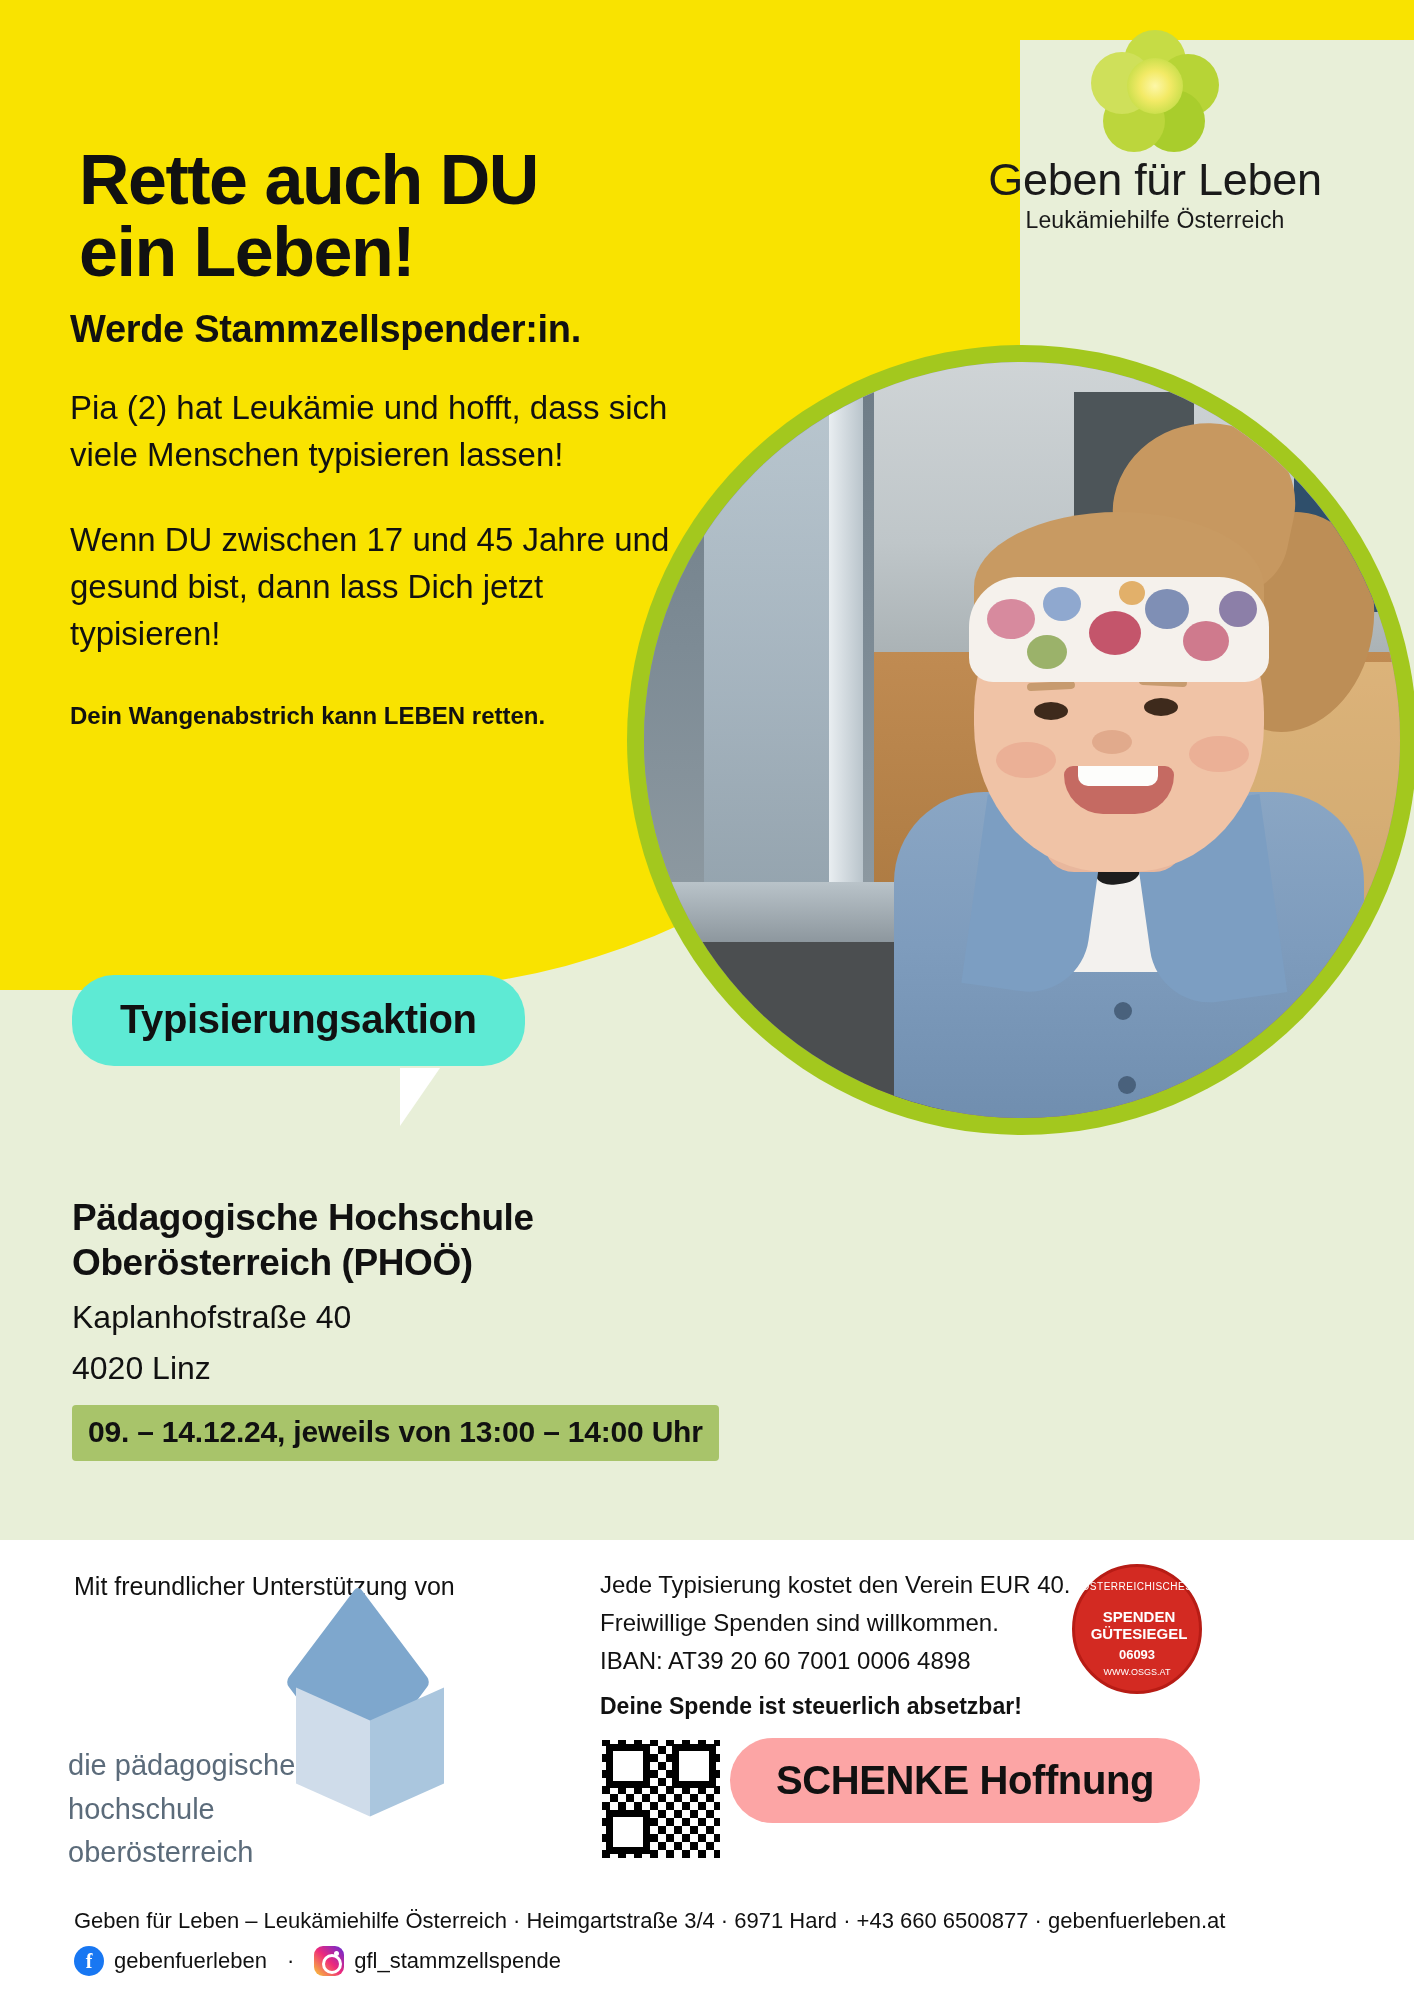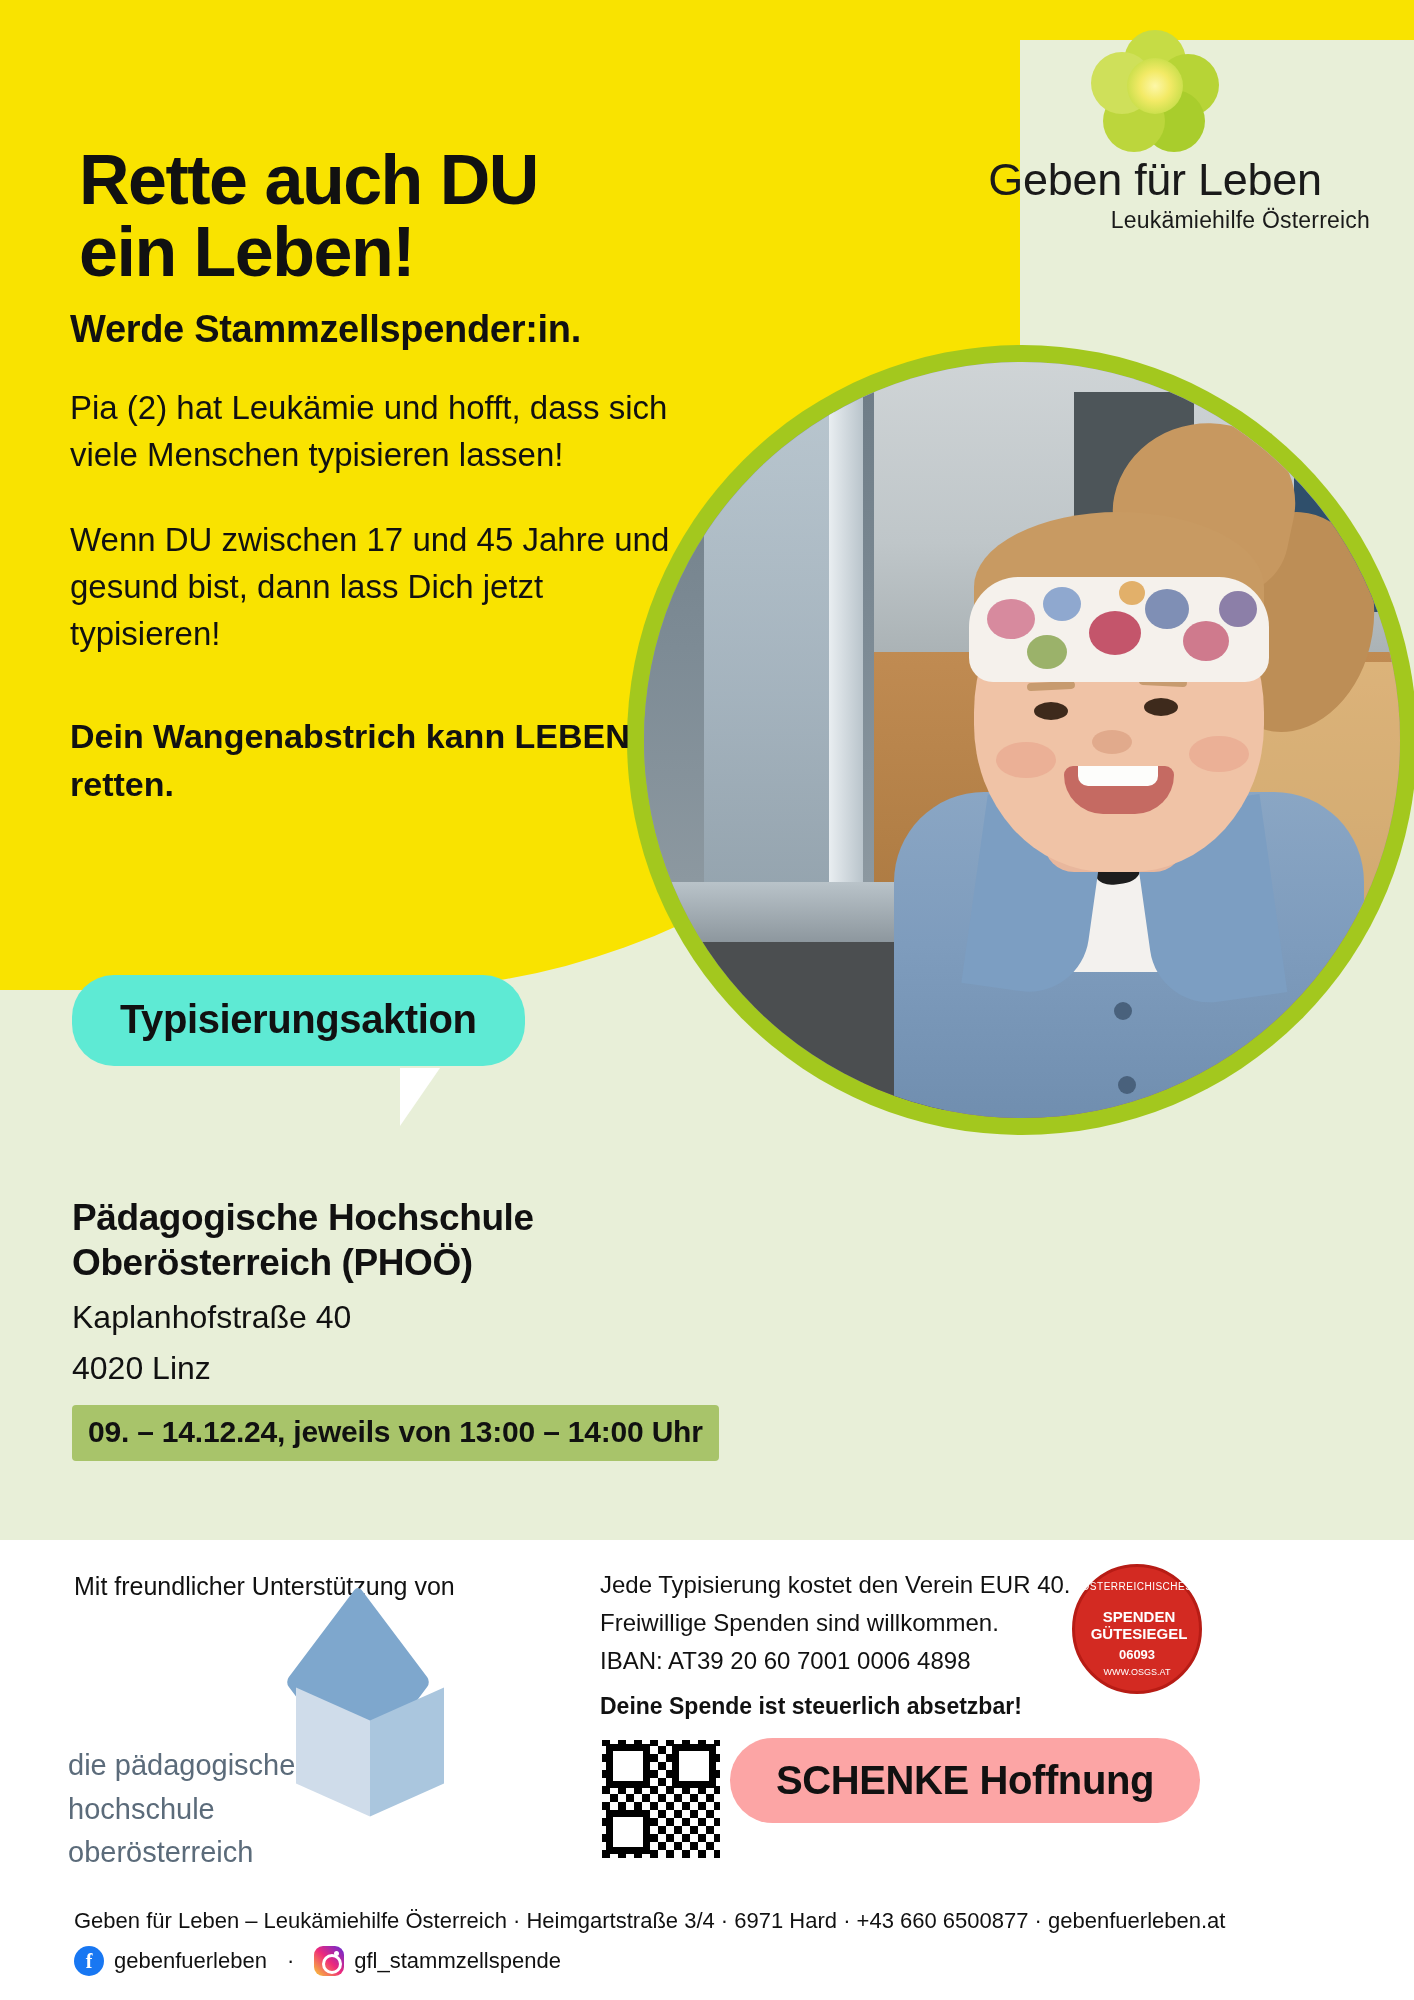--- a/index.html
+++ b/index.html
@@ -94,21 +94,20 @@
     font-weight: 400;
     color: #1a1a1a;
     letter-spacing: -0.3px;
     line-height: 1.05;
   }
   .logo-sub {
     font-size: 23px;
     color: #1a1a1a;
     margin-top: 4px;
     letter-spacing: 0.2px;
-    text-align: right;
   }
 
   
   .headline {
     position: absolute;
     left: 70px;
     top: 135px;
     z-index: 5;
     width: 770px;
   }
@@ -129,23 +128,23 @@
   }
   .para {
     margin-top: 34px;
     font-size: 33px;
     line-height: 1.42;
     color: #111;
     max-width: 600px;
   }
   .para.second { margin-top: 38px; }
   .para.bold {
-    margin-top: 56px;
-    font-weight: bold;
-    font-size: 34px;
+    margin-top: 42px;
+    font-weight: bold;
+    font-size: 24px;
     line-height: 1.4;
   }
 
   
   .bubble {
     position: absolute;
     left: 72px;
     top: 975px;
     background: #5eead4;
     border-radius: 42px;

